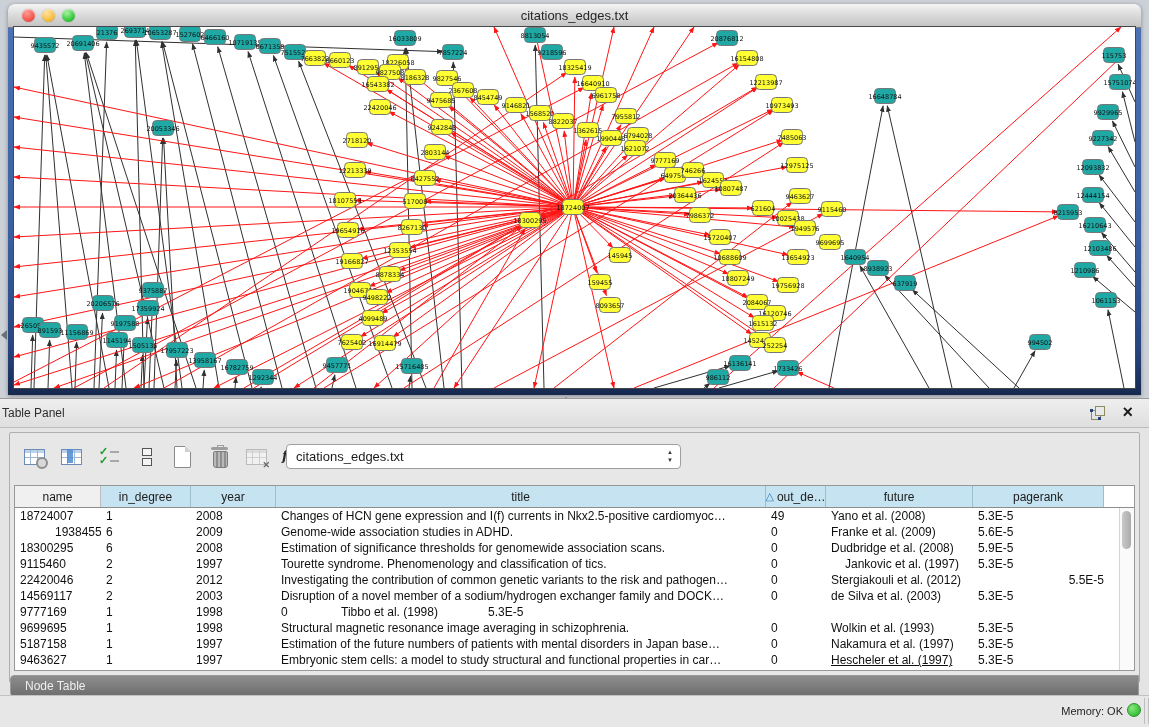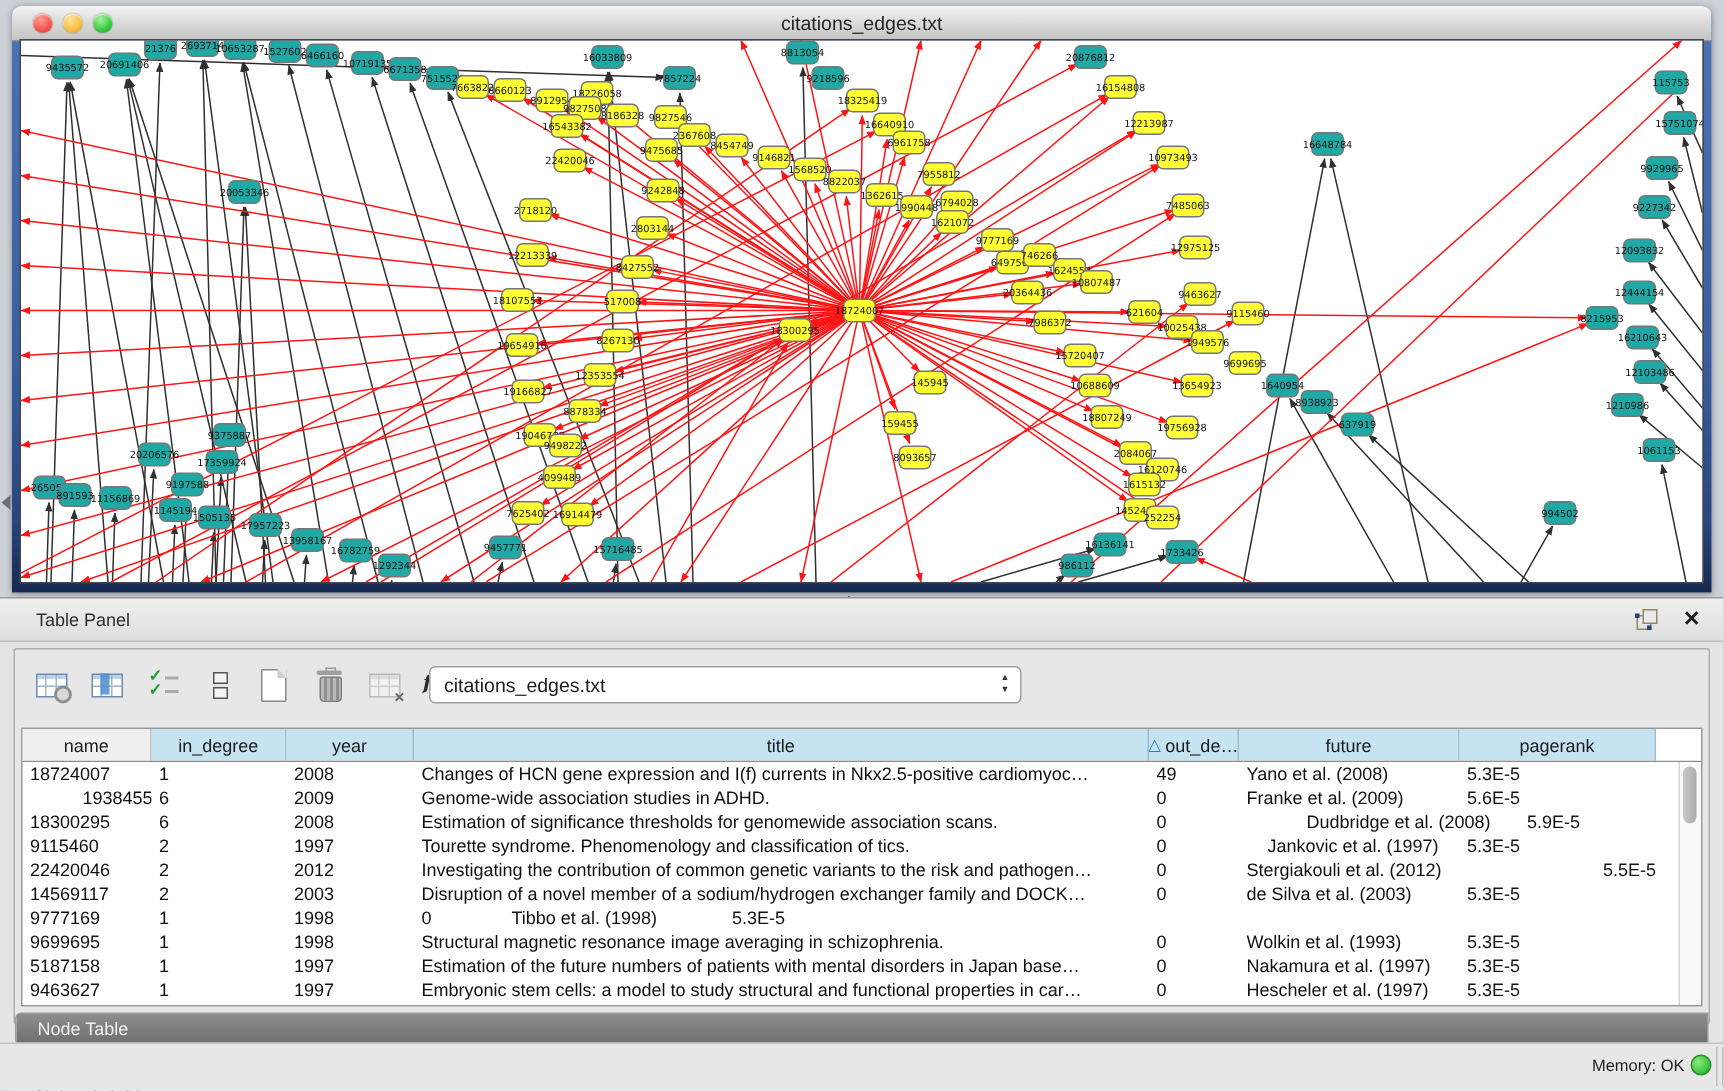--- a/index.html
+++ b/index.html
@@ -20,21 +20,21 @@
   #graph-wrap{position:absolute;left:6px;top:23px;width:1121px;height:361px;background:#fff;border:0;outline:1px solid #44474c;}
   #graph-svg{display:block;}
 
   
   #left-handle{position:absolute;left:1px;top:330px;width:0;height:0;border-top:5px solid transparent;border-bottom:5px solid transparent;border-right:6px solid #6b6f76;}
   #split-handle{position:absolute;left:560px;top:397px;width:0;height:0;border-left:6px solid transparent;border-right:6px solid transparent;border-bottom:7px solid #5c5c5c;}
 
   
   #table-panel{position:absolute;left:0;top:398px;width:1149px;height:329px;background:#e4e4e4;}
   #panel-header{position:absolute;left:0;top:0;width:1149px;height:28px;background:linear-gradient(180deg,#efefef,#dedede);border-top:1px solid #9a9a9a;border-bottom:1px solid #bdbdbd;}
-  #panel-title{position:absolute;left:24px;top:7px;font-size:12px;color:#2e2e2e;text-align:right;}
+  #panel-title{position:absolute;left:2px;top:7px;font-size:12px;color:#2e2e2e;text-align:right;}
   #float-icon{position:absolute;right:44px;top:7px;width:14px;height:14px;}
   #float-icon .sq1{position:absolute;left:0;top:4px;width:8px;height:8px;border:1px solid #8c8c5e;background:transparent;}
   #float-icon .sq2{position:absolute;left:4px;top:0;width:8px;height:8px;border:1px solid #8c8c5e;background:#e9e9e9;}
   #float-icon .dot{position:absolute;width:3px;height:3px;background:#27417a;}
   #panel-close{position:absolute;right:16px;top:2px;font-size:18px;font-weight:bold;color:#1c1c1c;cursor:default;line-height:22px;}
 
   #panel-inset{position:absolute;left:9px;top:34px;width:1129px;height:249px;border:1px solid #aeaeae;border-radius:2px;background:#e7e7e7;}
 
   
   #toolbar{position:absolute;left:12px;top:8px;height:32px;display:flex;align-items:center;gap:11px;}
@@ -878,21 +878,21 @@
             <div class="dcell" style="width: 60px; flex: 0 0 60px;">0</div>
             <div class="dcell" style="width: 147px; flex: 0 0 147px;">Franke et al. (2009)</div>
             <div class="dcell" style="width: 131px; flex: 0 0 131px;">5.6E-5</div>
           </div>
           <div class="drow">
             <div class="dcell" style="width: 86px; flex: 0 0 86px;">18300295</div>
             <div class="dcell" style="width: 90px; flex: 0 0 90px;">6</div>
             <div class="dcell" style="width: 85px; flex: 0 0 85px;">2008</div>
             <div class="dcell" style="width: 490px; flex: 0 0 490px;">Estimation of significance thresholds for genomewide association scans.</div>
             <div class="dcell" style="width: 60px; flex: 0 0 60px;">0</div>
-            <div class="dcell" style="width: 147px; flex: 0 0 147px; margin-left: 40px;">Dudbridge et al. (2008)</div>
+            <div class="dcell" style="width: 147px; flex: 0 0 147px;">Dudbridge et al. (2008)</div>
             <div class="dcell" style="width: 131px; flex: 0 0 131px;">5.9E-5</div>
           </div>
           <div class="drow">
             <div class="dcell" style="width: 86px; flex: 0 0 86px;">9115460</div>
             <div class="dcell" style="width: 90px; flex: 0 0 90px;">2</div>
             <div class="dcell" style="width: 85px; flex: 0 0 85px;">1997</div>
             <div class="dcell" style="width: 490px; flex: 0 0 490px;">Tourette syndrome. Phenomenology and classification of tics.</div>
             <div class="dcell" style="width: 60px; flex: 0 0 60px;">0</div>
             <div class="dcell" style="width: 147px; flex: 0 0 147px; text-align: center;">Jankovic et al. (1997)</div>
             <div class="dcell" style="width: 131px; flex: 0 0 131px;">5.3E-5</div>
@@ -940,21 +940,21 @@
             <div class="dcell" style="width: 60px; flex: 0 0 60px;">0</div>
             <div class="dcell" style="width: 147px; flex: 0 0 147px;">Nakamura et al. (1997)</div>
             <div class="dcell" style="width: 131px; flex: 0 0 131px;">5.3E-5</div>
           </div>
           <div class="drow">
             <div class="dcell" style="width: 86px; flex: 0 0 86px;">9463627</div>
             <div class="dcell" style="width: 90px; flex: 0 0 90px;">1</div>
             <div class="dcell" style="width: 85px; flex: 0 0 85px;">1997</div>
             <div class="dcell" style="width: 490px; flex: 0 0 490px;">Embryonic stem cells: a model to study structural and functional properties in car…</div>
             <div class="dcell" style="width: 60px; flex: 0 0 60px;">0</div>
-            <div class="dcell" style="width: 147px; flex: 0 0 147px;">Hescheler et al. (1997)</div>
+            <div class="dcell" style="width: 147px; flex: 0 0 147px; text-decoration: underline;">Hescheler et al. (1997)</div>
             <div class="dcell" style="width: 131px; flex: 0 0 131px;">5.3E-5</div>
           </div>
         </div>
       <div id="vscroll">
         <div id="vthumb"></div>
       </div>
     </div>
 
     <div id="tabs">
         <div class="tab sel">Node Table</div>

